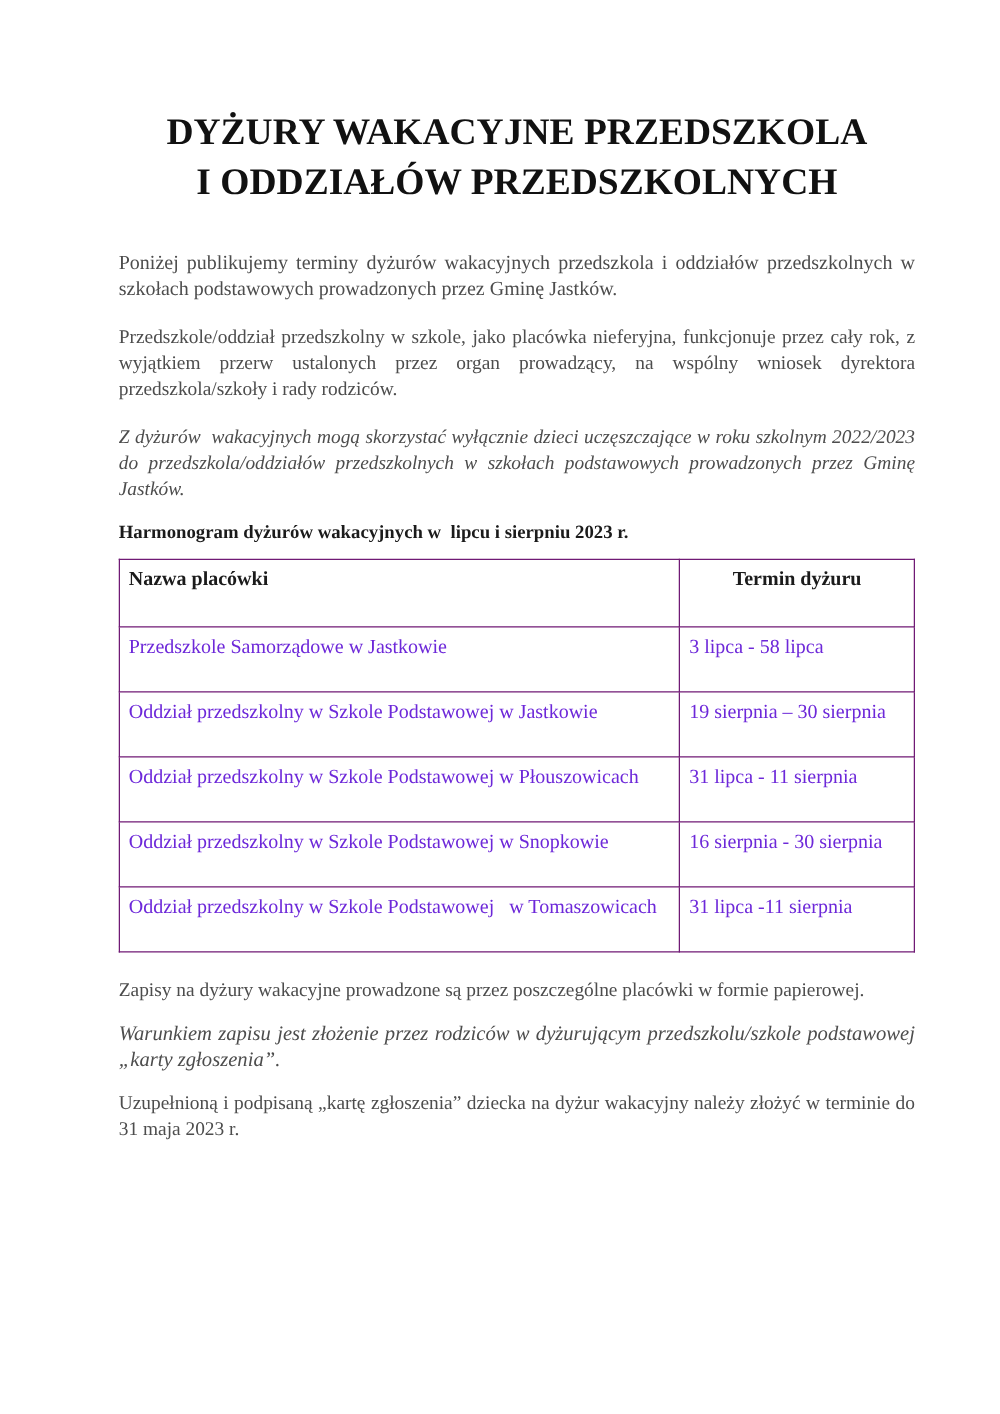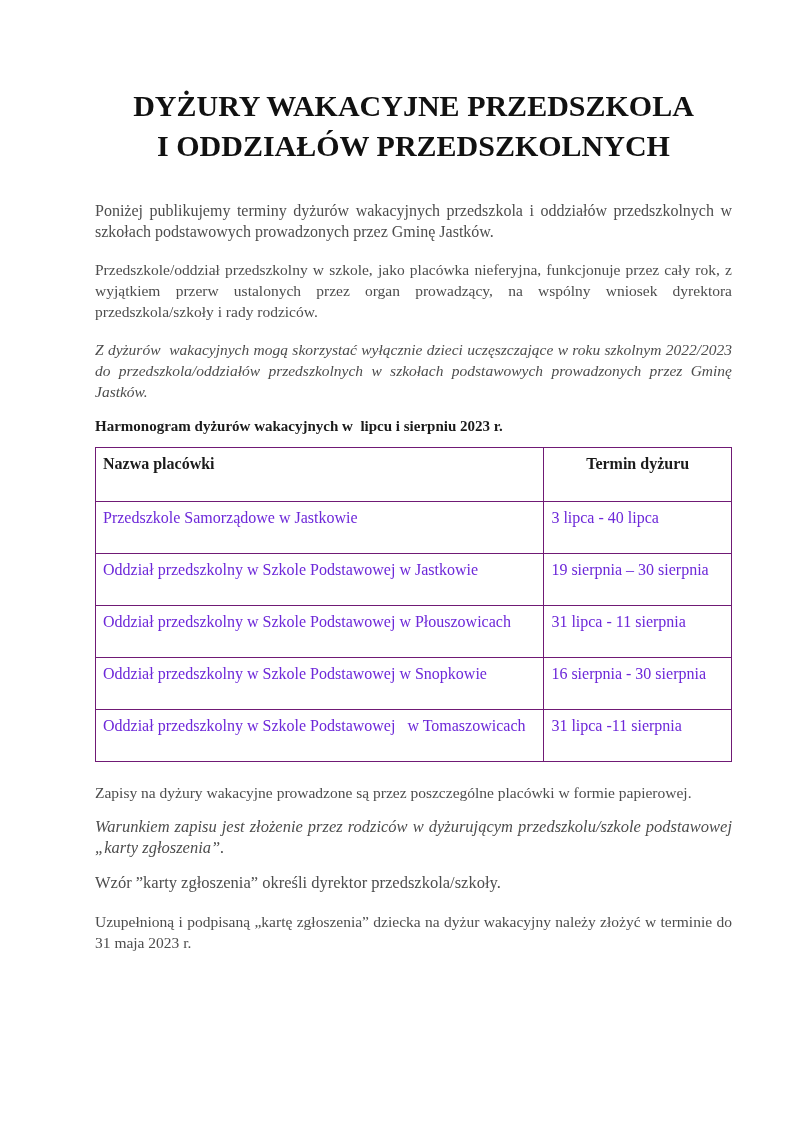--- a/index.html
+++ b/index.html
@@ -89,21 +89,21 @@
     </colgroup>
     <thead>
       <tr>
         <th>Nazwa placówki</th>
         <th class="term-col">Termin dyżuru</th>
       </tr>
     </thead>
     <tbody>
         <tr>
           <td>Przedszkole Samorządowe w Jastkowie</td>
-          <td>3 lipca - 40 lipca</td>
+          <td>3 lipca - 58 lipca</td>
         </tr>
         <tr>
           <td>Oddział przedszkolny w Szkole Podstawowej w Jastkowie</td>
           <td>19 sierpnia – 30 sierpnia</td>
         </tr>
         <tr>
           <td>Oddział przedszkolny w Szkole Podstawowej w Płouszowicach</td>
           <td>31 lipca - 11 sierpnia</td>
         </tr>
         <tr>
@@ -112,16 +112,15 @@
         </tr>
         <tr>
           <td>Oddział przedszkolny w Szkole Podstawowej&nbsp;&nbsp; w Tomaszowicach</td>
           <td>31 lipca -11 sierpnia</td>
         </tr>
       </tbody>
   </table>
 
   <p class="sz155 mb13">Zapisy na dyżury wakacyjne prowadzone są przez poszczególne placówki w formie papierowej.</p>
   <p class="sz165 just mb14">Warunkiem zapisu jest złożenie przez rodziców w&nbsp;dyżurującym przedszkolu/szkole podstawowej „karty zgłoszenia”.</p>
-  <p class="sz165 mb18">Wzór ”karty zgłoszenia” określi dyrektor przedszkola/szkoły.</p>
   <p class="sz155 just mb0">Uzupełnioną i podpisaną „kartę zgłoszenia” dziecka na dyżur wakacyjny należy złożyć w terminie do 31 maja 2023 r.</p>
 
 </div>
 
 </body></html>

